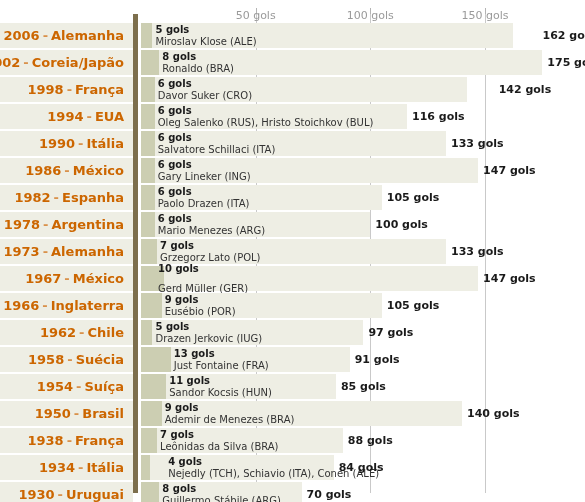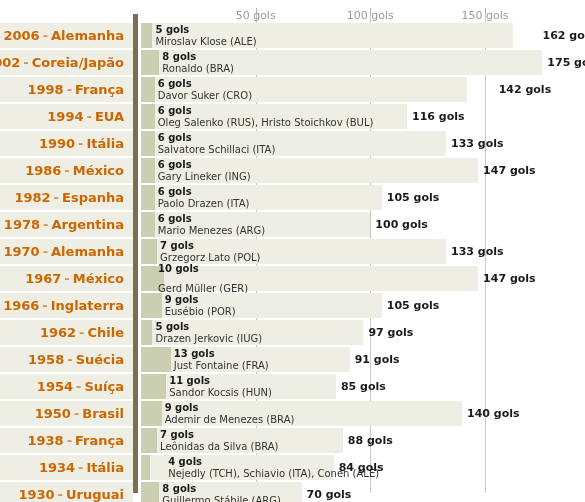--- a/index.html
+++ b/index.html
@@ -286,21 +286,21 @@
         <div class="bar-total" style="left: 141px; width: 229.333px;"></div>
         <div class="bar-player" style="left: 141px; width: 13.76px;"></div>
         <div class="bar-text" style="left: 157.76px;">
           <div class="player-goals">6 gols</div>
           <div class="player-name">Mario Menezes (ARG)</div>
         </div>
         <div class="total-label" style="left: 370.333px;">100 gols</div>
       </div>
       <div class="row">
         <div class="row-label">
-          <span class="year">1970</span>
+          <span class="year">1973</span>
           <span class="dash">-</span>
           <span class="country">Alemanha</span>
         </div>
         <div class="bar-total" style="left: 141px; width: 305.013px;"></div>
         <div class="bar-player" style="left: 141px; width: 16.0533px;"></div>
         <div class="bar-text" style="left: 160.053px;">
           <div class="player-goals">7 gols</div>
           <div class="player-name">Grzegorz Lato (POL)</div>
         </div>
         <div class="total-label" style="left: 446.013px;">133 gols</div>

